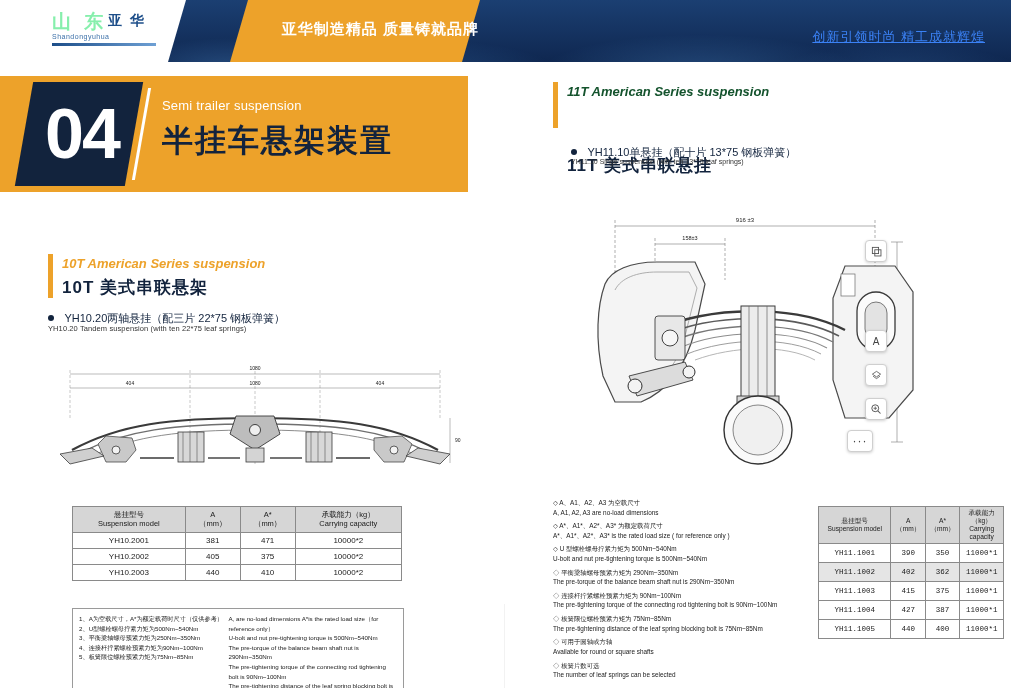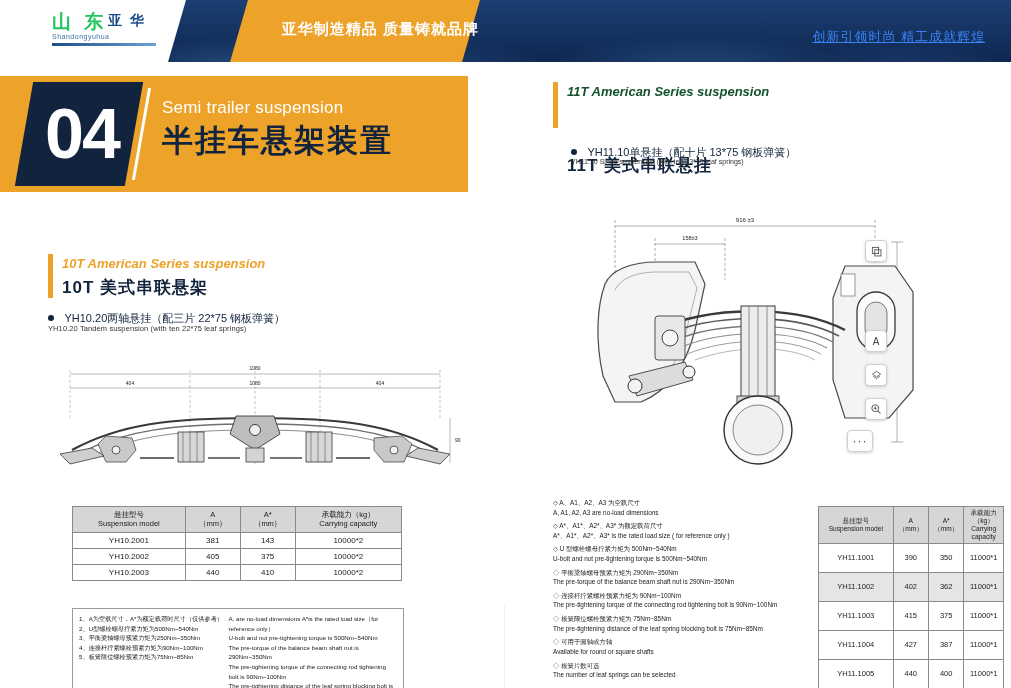--- a/index.html
+++ b/index.html
@@ -37,21 +37,21 @@
     position:absolute; left:0; top:0; width:168px; height:62px;
     background:#ffffff;
   }
   .hdr-left-white:after{
     content:""; position:absolute; right:-18px; top:0;
     border-left:18px solid #ffffff;
     border-bottom:62px solid transparent;
   }
   .logo-wrap{ position:absolute; left:52px; top:12px; text-align:left; }
   .logo-cn{
-    font-size:19px; font-weight:bold; color:#22c55e; letter-spacing:4px;
+    font-size:19px; font-weight:bold; color:#86efac; letter-spacing:4px;
     line-height:19px;
   }
   .logo-sub{
     font-size:7px; color:#3a6fa8; letter-spacing:.5px; margin-top:2px;
   }
   .logo-mark{
     position:absolute; left:108px; top:12px;
     font-size:14px; color:#1d4e89; font-weight:bold; letter-spacing:2px;
   }
   .logo-rule{
@@ -89,21 +89,21 @@
     position:absolute; left:34px; top:28px; width:96px; height:88px;
     color:#ffffff; font-size:70px; font-weight:bold; line-height:88px;
     text-align:center; letter-spacing:-2px;
   }
   .chapter-slash{
     position:absolute; left:140px; top:26px; width:3px; height:92px;
     background:#ffffff; transform:skewX(-10deg);
   }
   .chapter-en{
     position:absolute; left:162px; top:36px;
-    color:#ffffff; font-size:17px; letter-spacing:.2px;
+    color:#ffffff; font-size:13px; letter-spacing:.2px;
   }
   .chapter-cn{
     position:absolute; left:162px; top:58px;
     color:#12233d; font-size:31px; font-weight:bold; letter-spacing:2px;
   }
   .sec-bar{
     position:absolute; left:48px; top:192px; width:5px; height:44px; background:#eda22a;
   }
   .sec-en{
     position:absolute; left:62px; top:194px;
@@ -174,21 +174,21 @@
   .notes-right .nen{ display:block; }
 
   .tbl-right{
     position:absolute; left:313px; top:444px; width:186px;
     border-collapse:collapse; font-size:7.5px; color:#1a1a1a;
   }
   .tbl-right th, .tbl-right td{
     border:1px solid #8a8a8a; text-align:center; padding:2px 1px; font-weight:normal;
   }
   .tbl-right thead th{ background:#d6d6d6; font-size:6.6px; line-height:1.2; }
-  .tbl-right tbody td{ height:29px; }
+  .tbl-right tbody td{ height:19px;font-family:Liberation Mono, monospace; }
   .tbl-right tbody tr.alt td{ background:#e5e5e5; }
 
   
   .tool-btn{
     position:absolute; width:22px; height:22px; background:#ffffff;
     border:1px solid #cfcfcf; border-radius:4px;
     box-shadow:0 1px 3px rgba(0,0,0,.18);
     display:flex; align-items:center; justify-content:center;
     color:#444; font-size:11px;
   }
@@ -313,21 +313,21 @@
           <th>
             <div>承载能力（kg）</div>
             <div>Carrying capacity</div>
           </th>
         </tr>
       </thead>
       <tbody>
         <tr>
           <td>YH10.2001</td>
           <td>381</td>
-          <td>143</td>
+          <td>471</td>
           <td>10000*2</td>
         </tr>
         <tr>
           <td>YH10.2002</td>
           <td>405</td>
           <td>375</td>
           <td>10000*2</td>
         </tr>
         <tr>
           <td>YH10.2003</td>

